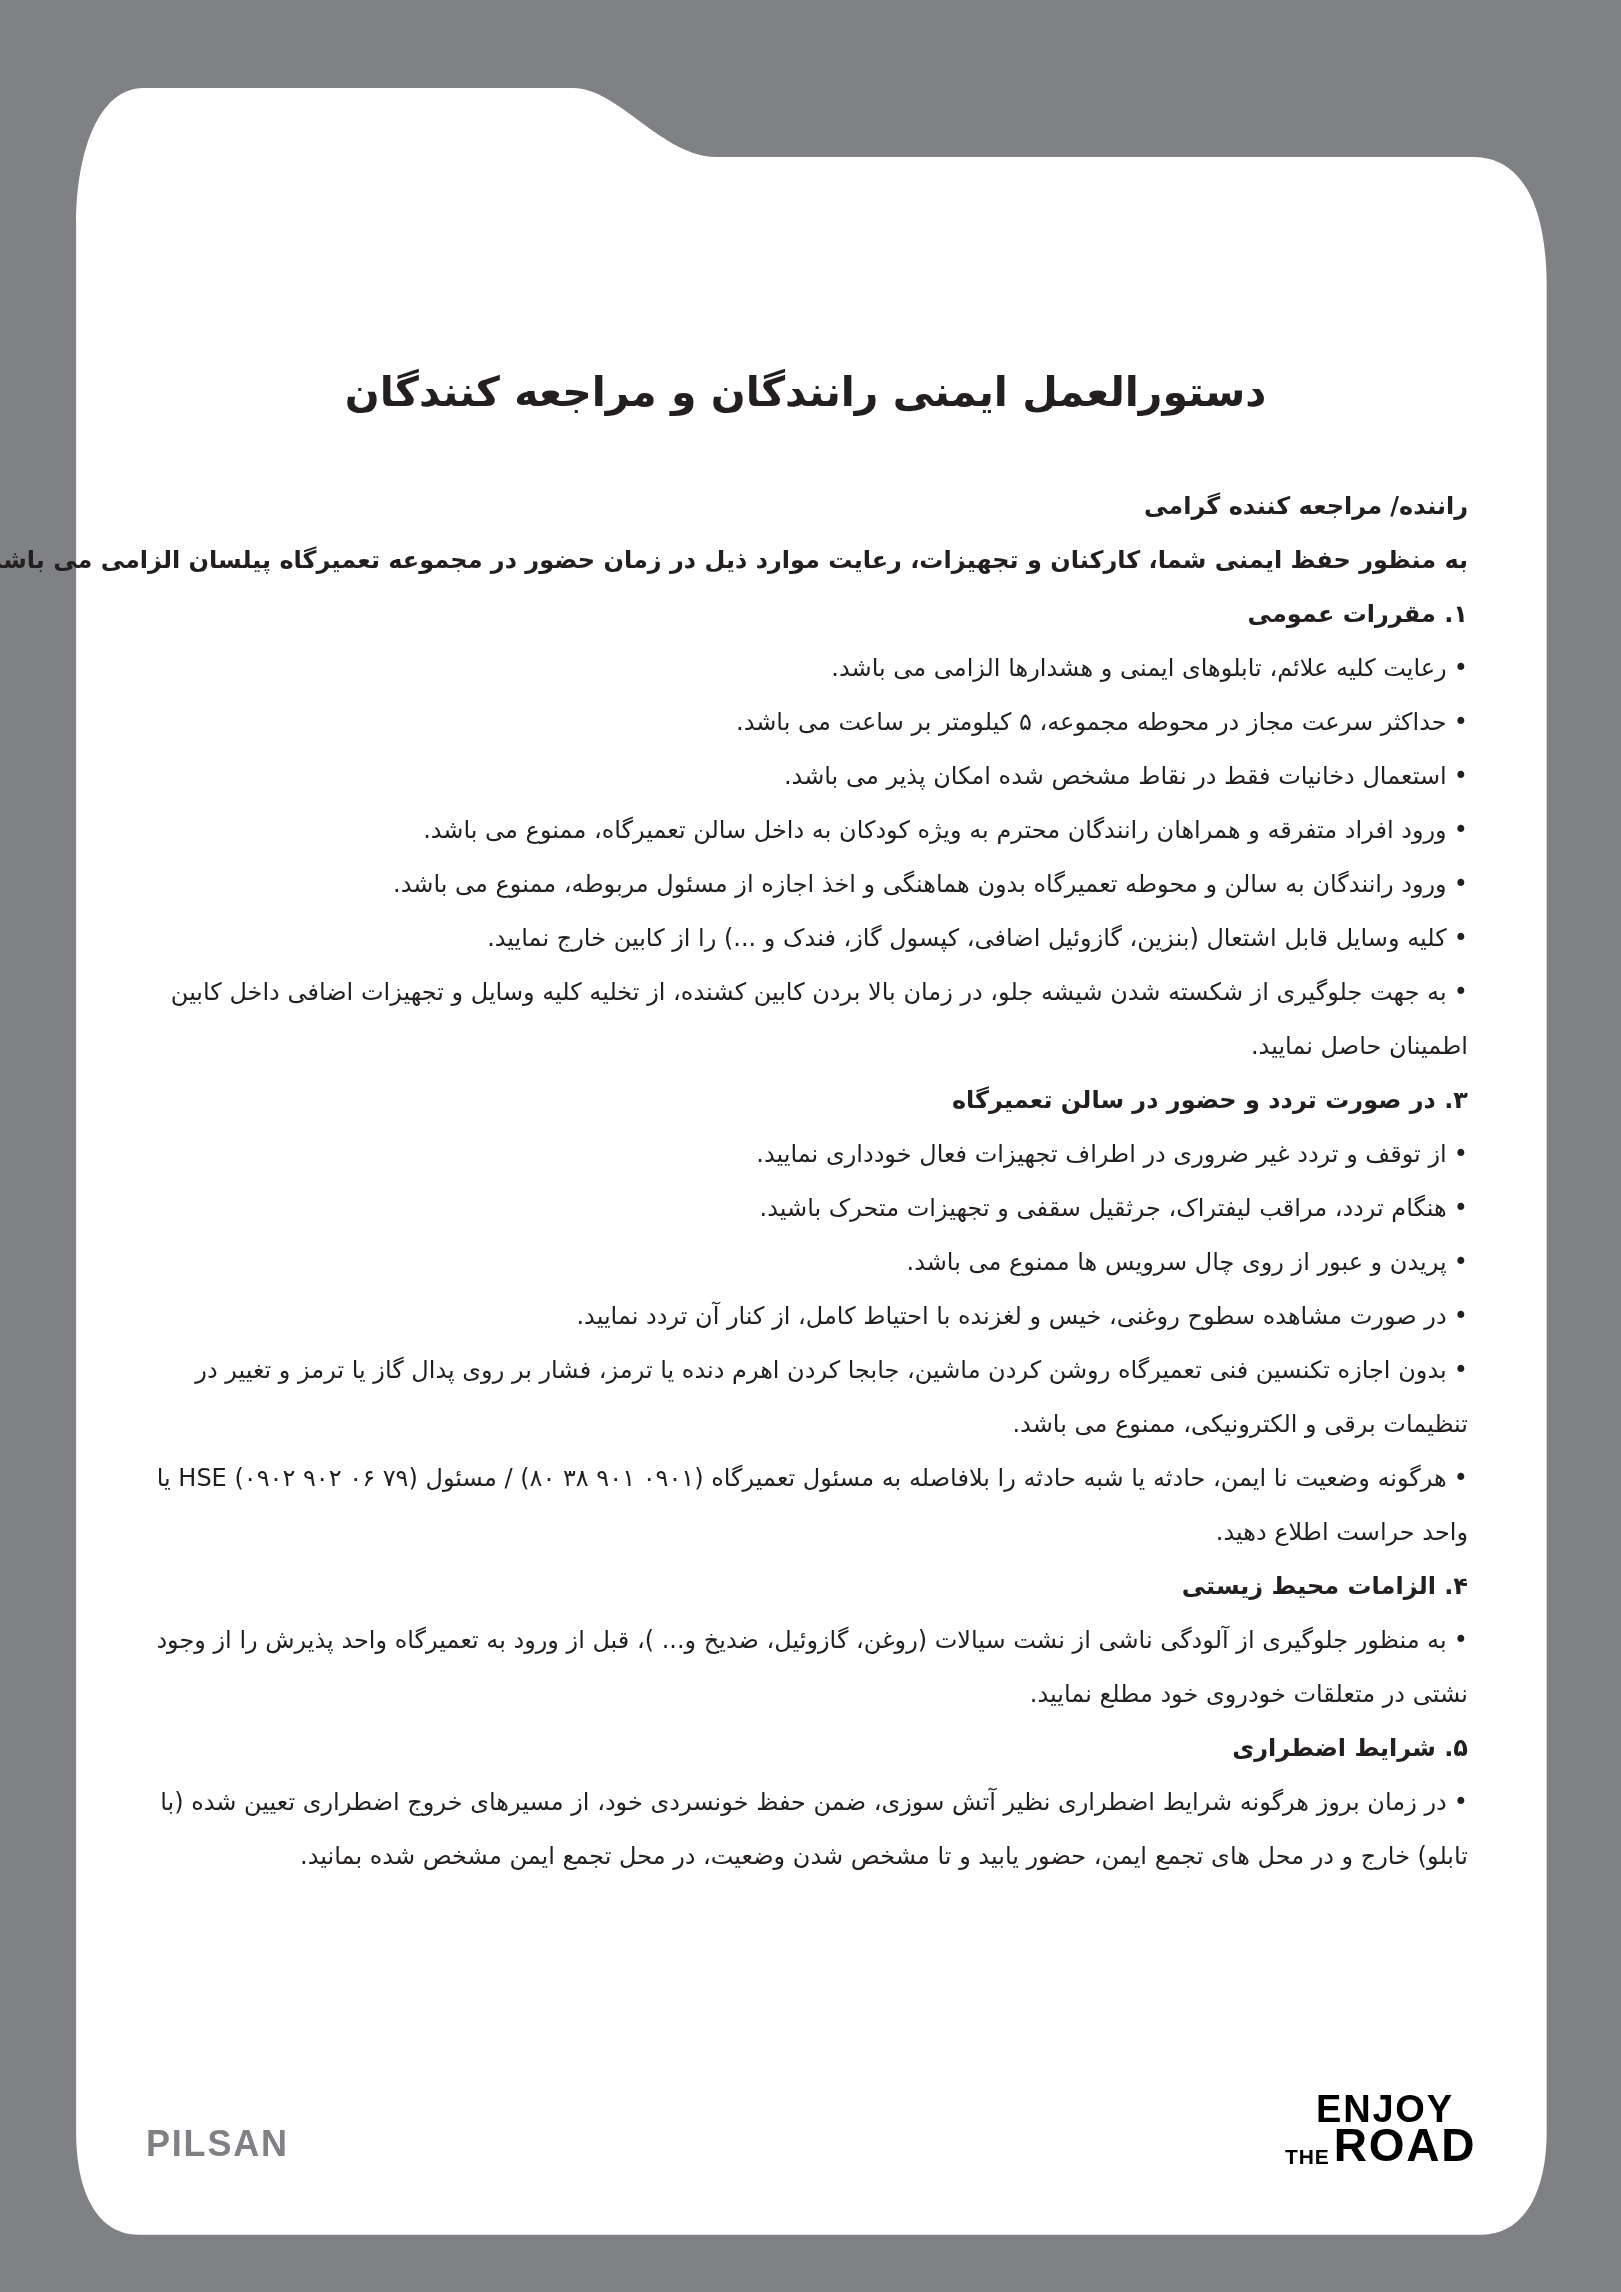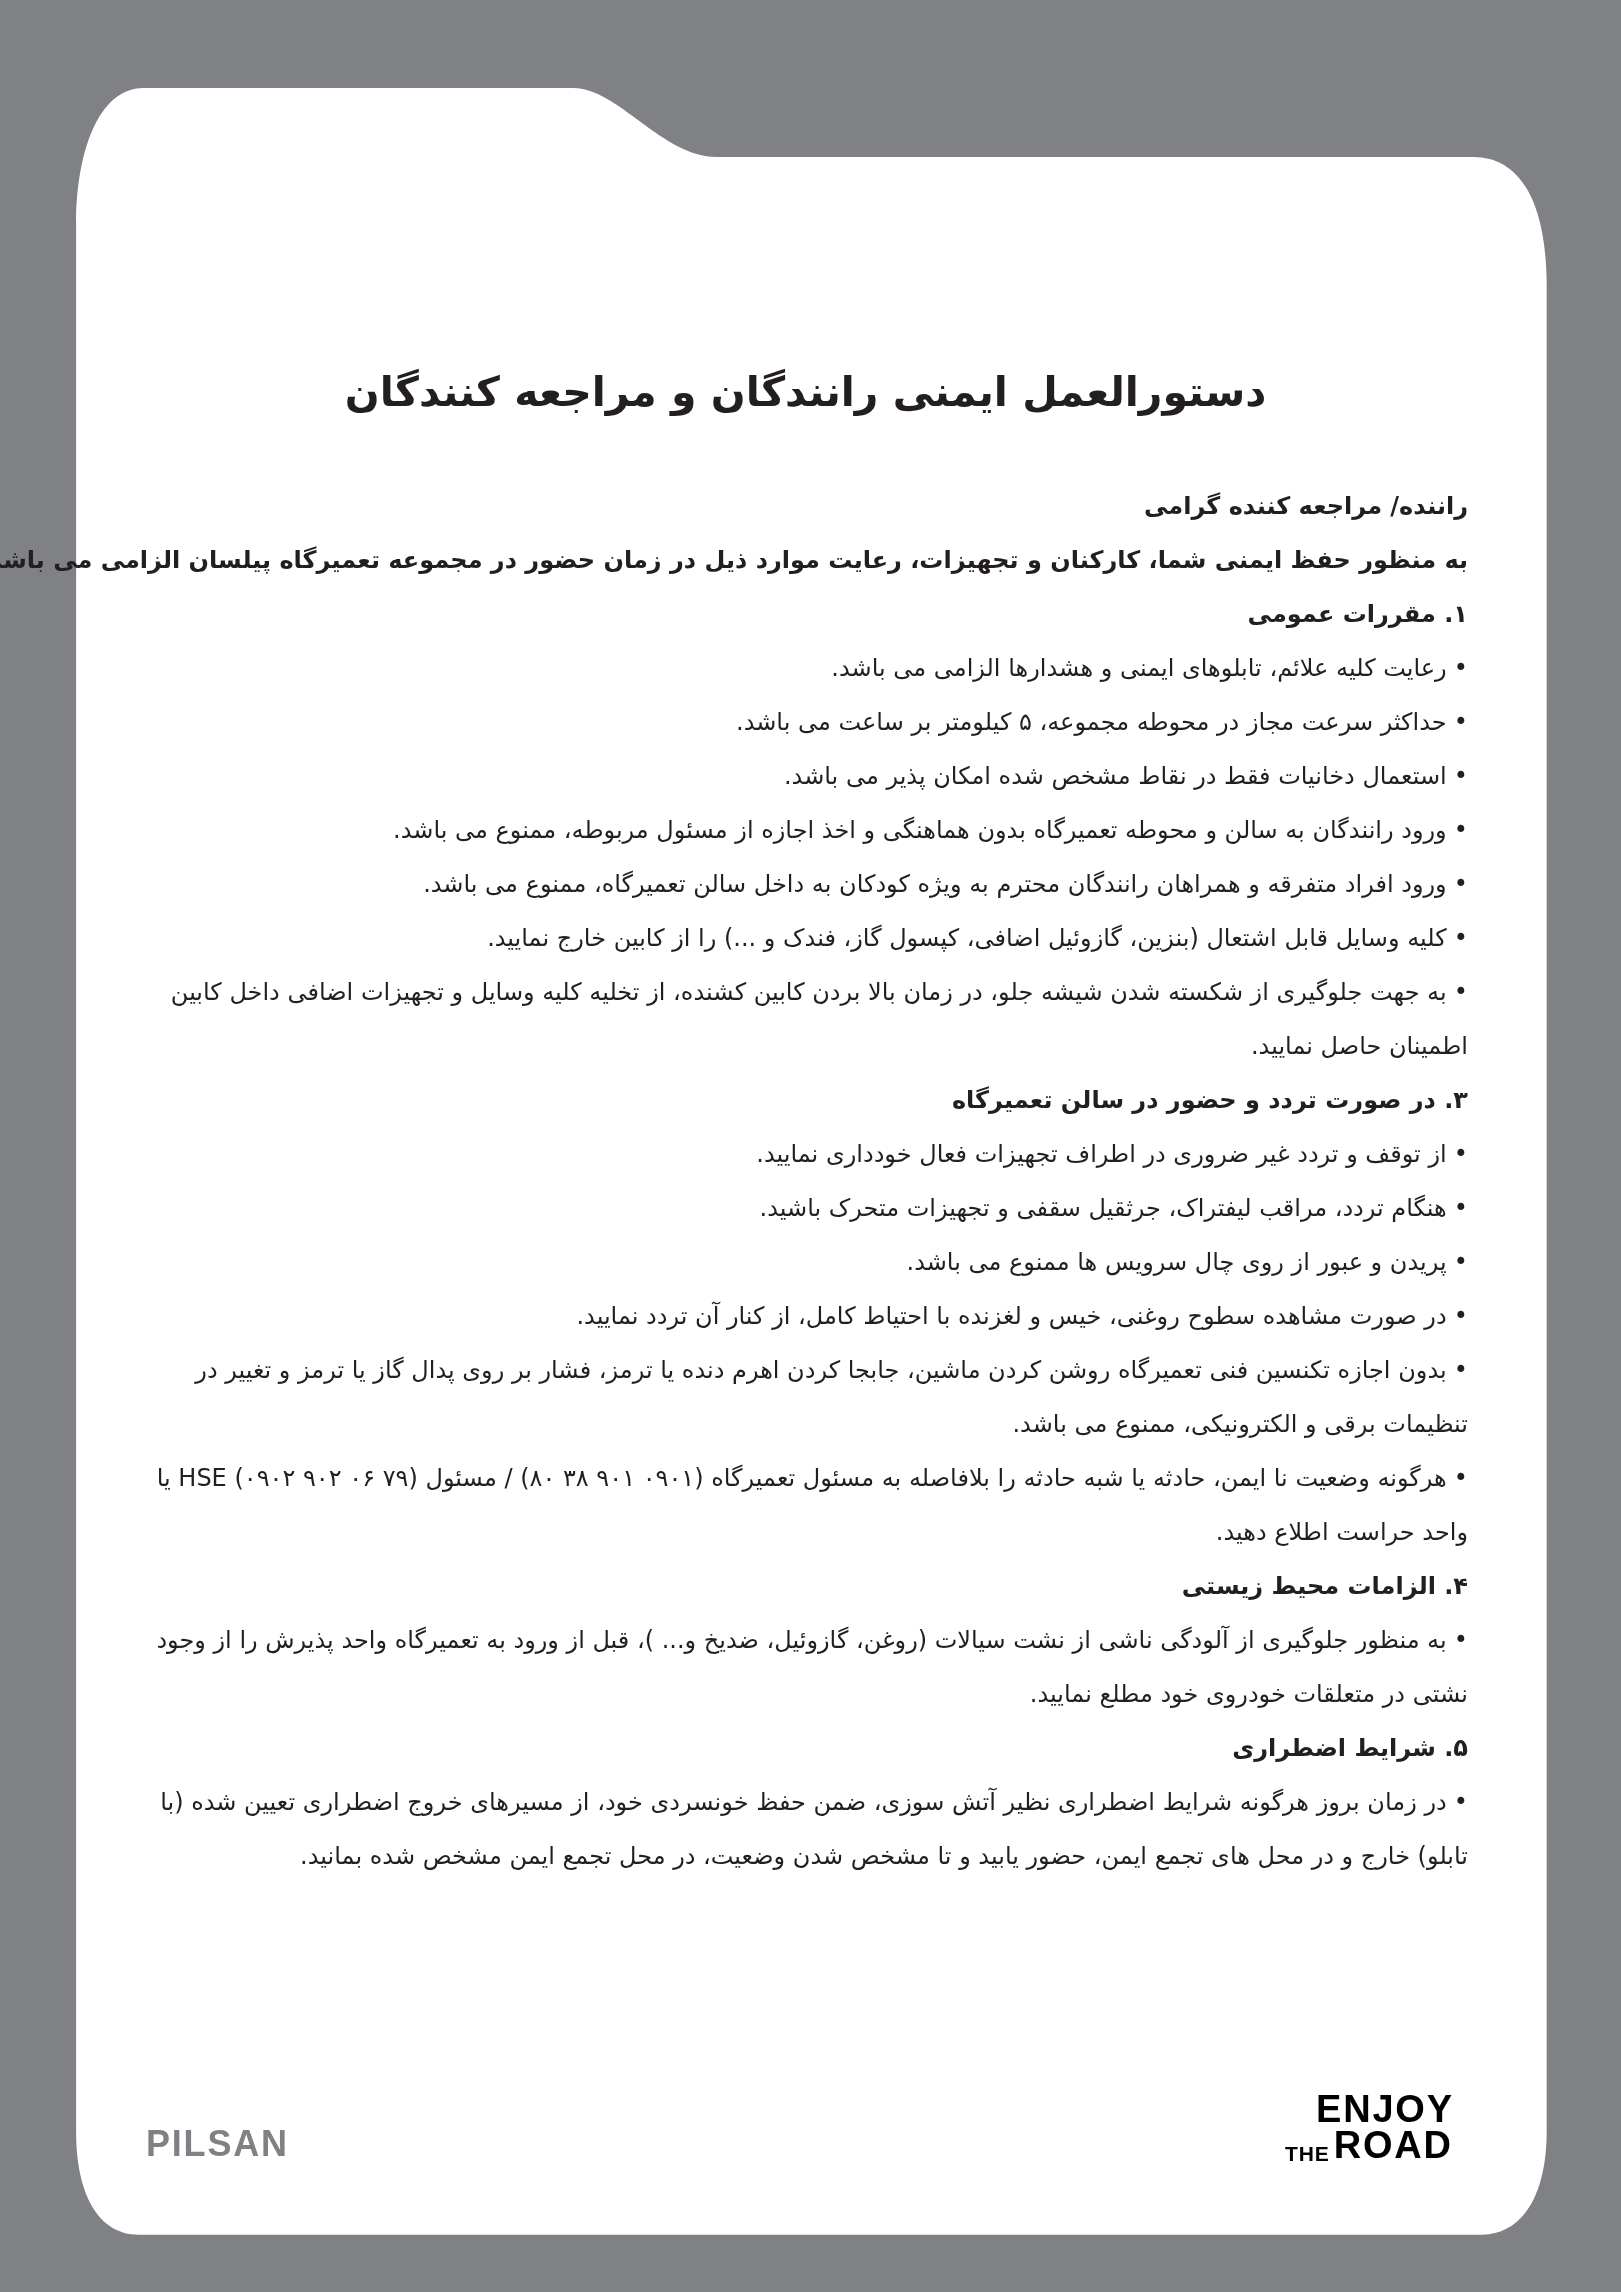--- a/index.html
+++ b/index.html
@@ -27,21 +27,21 @@
       font-family: "Liberation Sans", sans-serif; font-weight: bold;
       font-size: 36px; color: #808184; letter-spacing: 1.8px;
     }
     .logo-right {
       position: absolute; left: 1285px; top: 2091px;
       font-family: "Liberation Sans", sans-serif; font-weight: bold;
       color: #000000; line-height: 36px;
     }
     .logo-right .enjoy { font-size: 38px; letter-spacing: 1.8px; padding-left: 31px; display: block; }
     .logo-right .the { font-size: 21px; vertical-align: middle; letter-spacing: 0.9px; }
-    .logo-right .road { font-size: 38px; letter-spacing: 1.8px; }
+    .logo-right .road { font-size: 46px; letter-spacing: 1.8px; }
   </style>
 </head>
 <body>
 
 <svg id="card-shape" viewBox="0 0 1810 2560" xmlns="http://www.w3.org/2000/svg">
   <path fill="#ffffff" d="
     M 85 2380
     L 85 250
     C 85 170 110 98 160 98
     L 640 98
@@ -58,22 +58,22 @@
   <div class="title">دستورالعمل ایمنی رانندگان و مراجعه کنندگان</div>
 
   <div class="line bold">راننده/ مراجعه کننده گرامی</div>
   <div class="line bold">به منظور حفظ ایمنی شما، کارکنان و تجهیزات، رعایت موارد ذیل در زمان حضور در مجموعه تعمیرگاه پیلسان الزامی می باشد:</div>
 
   <div>
     <div class="line bold">۱. مقررات عمومی</div>
     <div class="line bullet">رعایت کلیه علائم، تابلوهای ایمنی و هشدارها الزامی می باشد.</div>
     <div class="line bullet">حداکثر سرعت مجاز در محوطه مجموعه، ۵ کیلومتر بر ساعت می باشد.</div>
     <div class="line bullet">استعمال دخانیات فقط در نقاط مشخص شده امکان پذیر می باشد.</div>
+    <div class="line bullet">ورود افراد متفرقه و همراهان رانندگان محترم به ویژه کودکان به داخل سالن تعمیرگاه، ممنوع می باشد.</div>
     <div class="line bullet">ورود رانندگان به سالن و محوطه تعمیرگاه بدون هماهنگی و اخذ اجازه از مسئول مربوطه، ممنوع می باشد.</div>
-    <div class="line bullet">ورود افراد متفرقه و همراهان رانندگان محترم به ویژه کودکان به داخل سالن تعمیرگاه، ممنوع می باشد.</div>
   </div>
 
   <div>
     <div class="line bullet">کلیه وسایل قابل اشتعال (بنزین، گازوئیل اضافی، کپسول گاز، فندک و ...) را از کابین خارج نمایید.</div>
     <div class="para bullet">به جهت جلوگیری از شکسته شدن شیشه جلو، در زمان بالا بردن کابین کشنده، از تخلیه کلیه وسایل و تجهیزات اضافی داخل کابین اطمینان حاصل نمایید.</div>
   </div>
 
   <div>
     <div class="line bold">۳. در صورت تردد و حضور در سالن تعمیرگاه</div>
     <div class="line bullet">از توقف و تردد غیر ضروری در اطراف تجهیزات فعال خودداری نمایید.</div>

